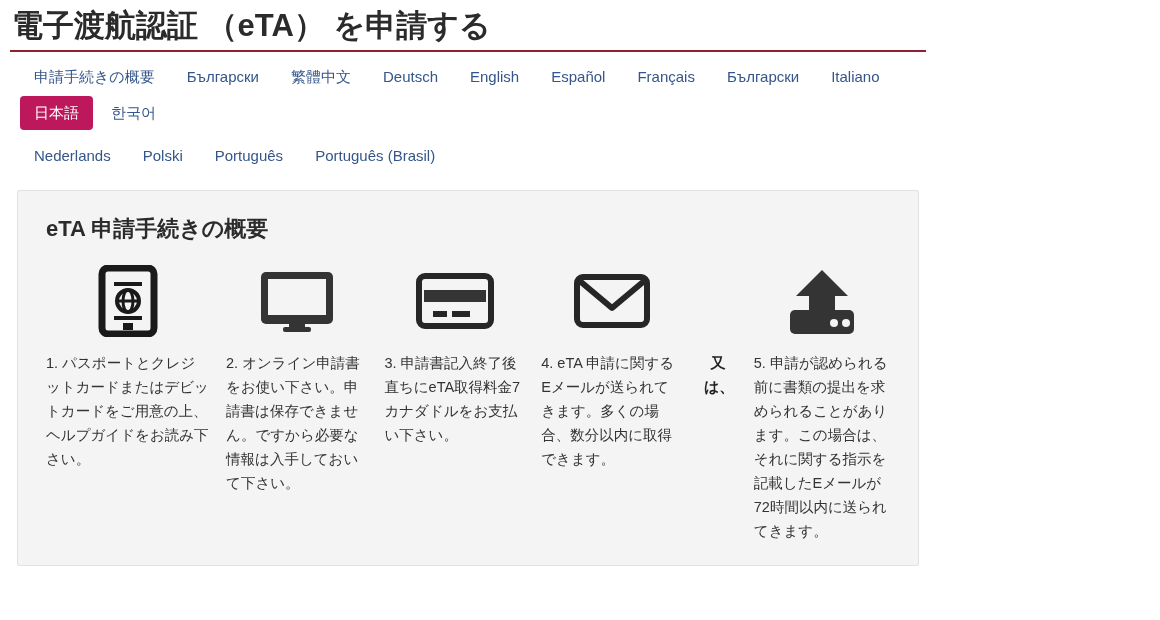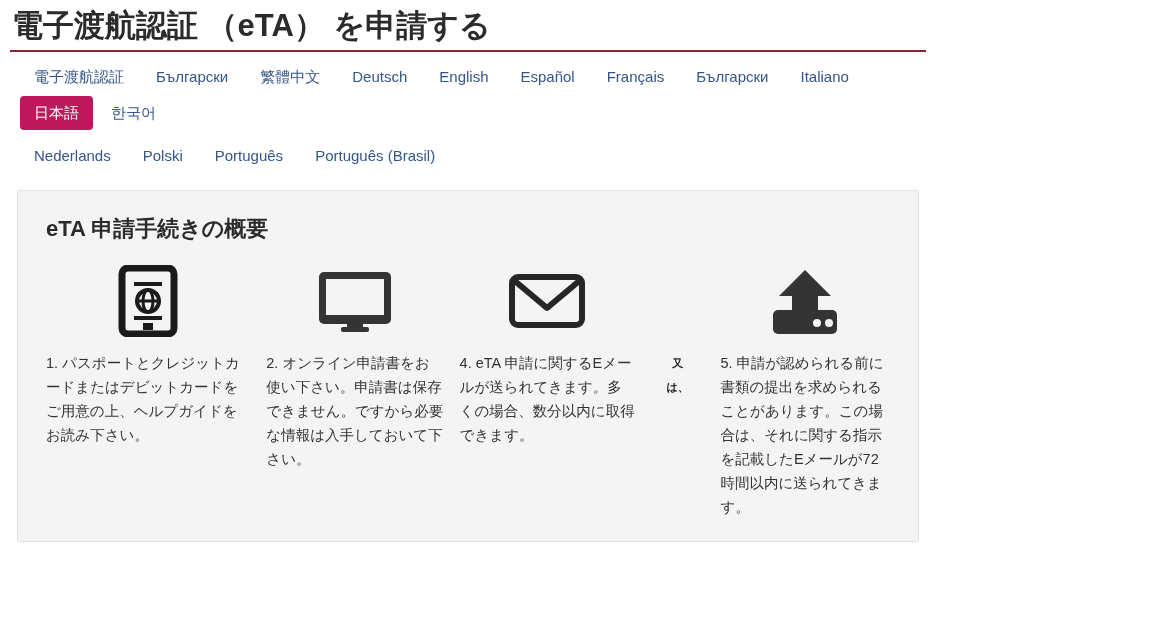--- a/index.html
+++ b/index.html
@@ -110,21 +110,21 @@
     justify-content: center;
   }
   .step-text {
     margin-top: 12px;
     font-size: 14.5px;
     line-height: 24px;
     color: #333333;
   }
 
   .or-text {
-    font-size: 11px;
+    font-size: 15px;
     font-weight: bold;
     color: #222222;
     line-height: 24px;
     text-align: center;
     margin-top: 88px;
     width: 28px;
     margin-left: auto;
     margin-right: auto;
   }
 
@@ -133,21 +133,21 @@
 </style>
 </head>
 <body>
 
 <div class="page">
 
   <h1 class="page-title">電子渡航認証 （eTA） を申請する</h1>
   <hr class="title-rule">
 
   <nav class="lang-nav">
-    <a class="lang-item">電子渡航認証</a>
+    <a class="lang-item">申請手続きの概要</a>
     <a class="lang-item">Български</a>
     <a class="lang-item">繁體中文</a>
     <a class="lang-item">Deutsch</a>
     <a class="lang-item">English</a>
     <a class="lang-item">Español</a>
     <a class="lang-item">Français</a>
     <a class="lang-item">Български</a>
     <a class="lang-item">Italiano</a>
     <a class="lang-item active">日本語</a>
     <a class="lang-item">한국어</a>
@@ -186,20 +186,31 @@
           <svg class="ico" width="76" height="62" viewBox="0 0 76 62">
             <rect x="2" y="2" width="72" height="52" rx="5" ry="5" fill="#343434"></rect>
             <rect x="9" y="9" width="58" height="36" fill="#f4f4f4"></rect>
             <rect x="30" y="52" width="16" height="8" fill="#343434"></rect>
             <rect x="24" y="57" width="28" height="5" rx="2" fill="#343434"></rect>
           </svg>
         </div>
         <div class="step-text">2. オンライン申請書をお使い下さい。申請書は保存できません。ですから必要な情報は入手しておいて下さい。</div>
       </div>
 
+      <div class="step step-w3">
+        <div class="icon-wrap">
+          <svg class="ico" width="78" height="56" viewBox="0 0 78 56">
+            <rect x="3" y="3" width="72" height="50" rx="6" ry="6" fill="none" stroke="#262626" stroke-width="6"></rect>
+            <rect x="8" y="17" width="62" height="12" fill="#343434"></rect>
+            <rect x="17" y="38" width="14" height="6" fill="#262626"></rect>
+            <rect x="36" y="38" width="18" height="6" fill="#262626"></rect>
+          </svg>
+        </div>
+        <div class="step-text">3. 申請書記入終了後直ちにeTA取得料金7カナダドルをお支払い下さい。</div>
+      </div>
 
       <div class="step step-w4">
         <div class="icon-wrap">
           <svg class="ico" width="76" height="56" viewBox="0 0 76 56">
             <rect x="3" y="4" width="70" height="48" rx="6" ry="6" fill="none" stroke="#262626" stroke-width="6"></rect>
             <path d="M7 9 L38 35 L69 9" fill="none" stroke="#262626" stroke-width="6" stroke-linejoin="round" stroke-linecap="round"></path>
           </svg>
         </div>
         <div class="step-text">4. eTA 申請に関するEメールが送られてきます。多くの場合、数分以内に取得できます。</div>
       </div>

